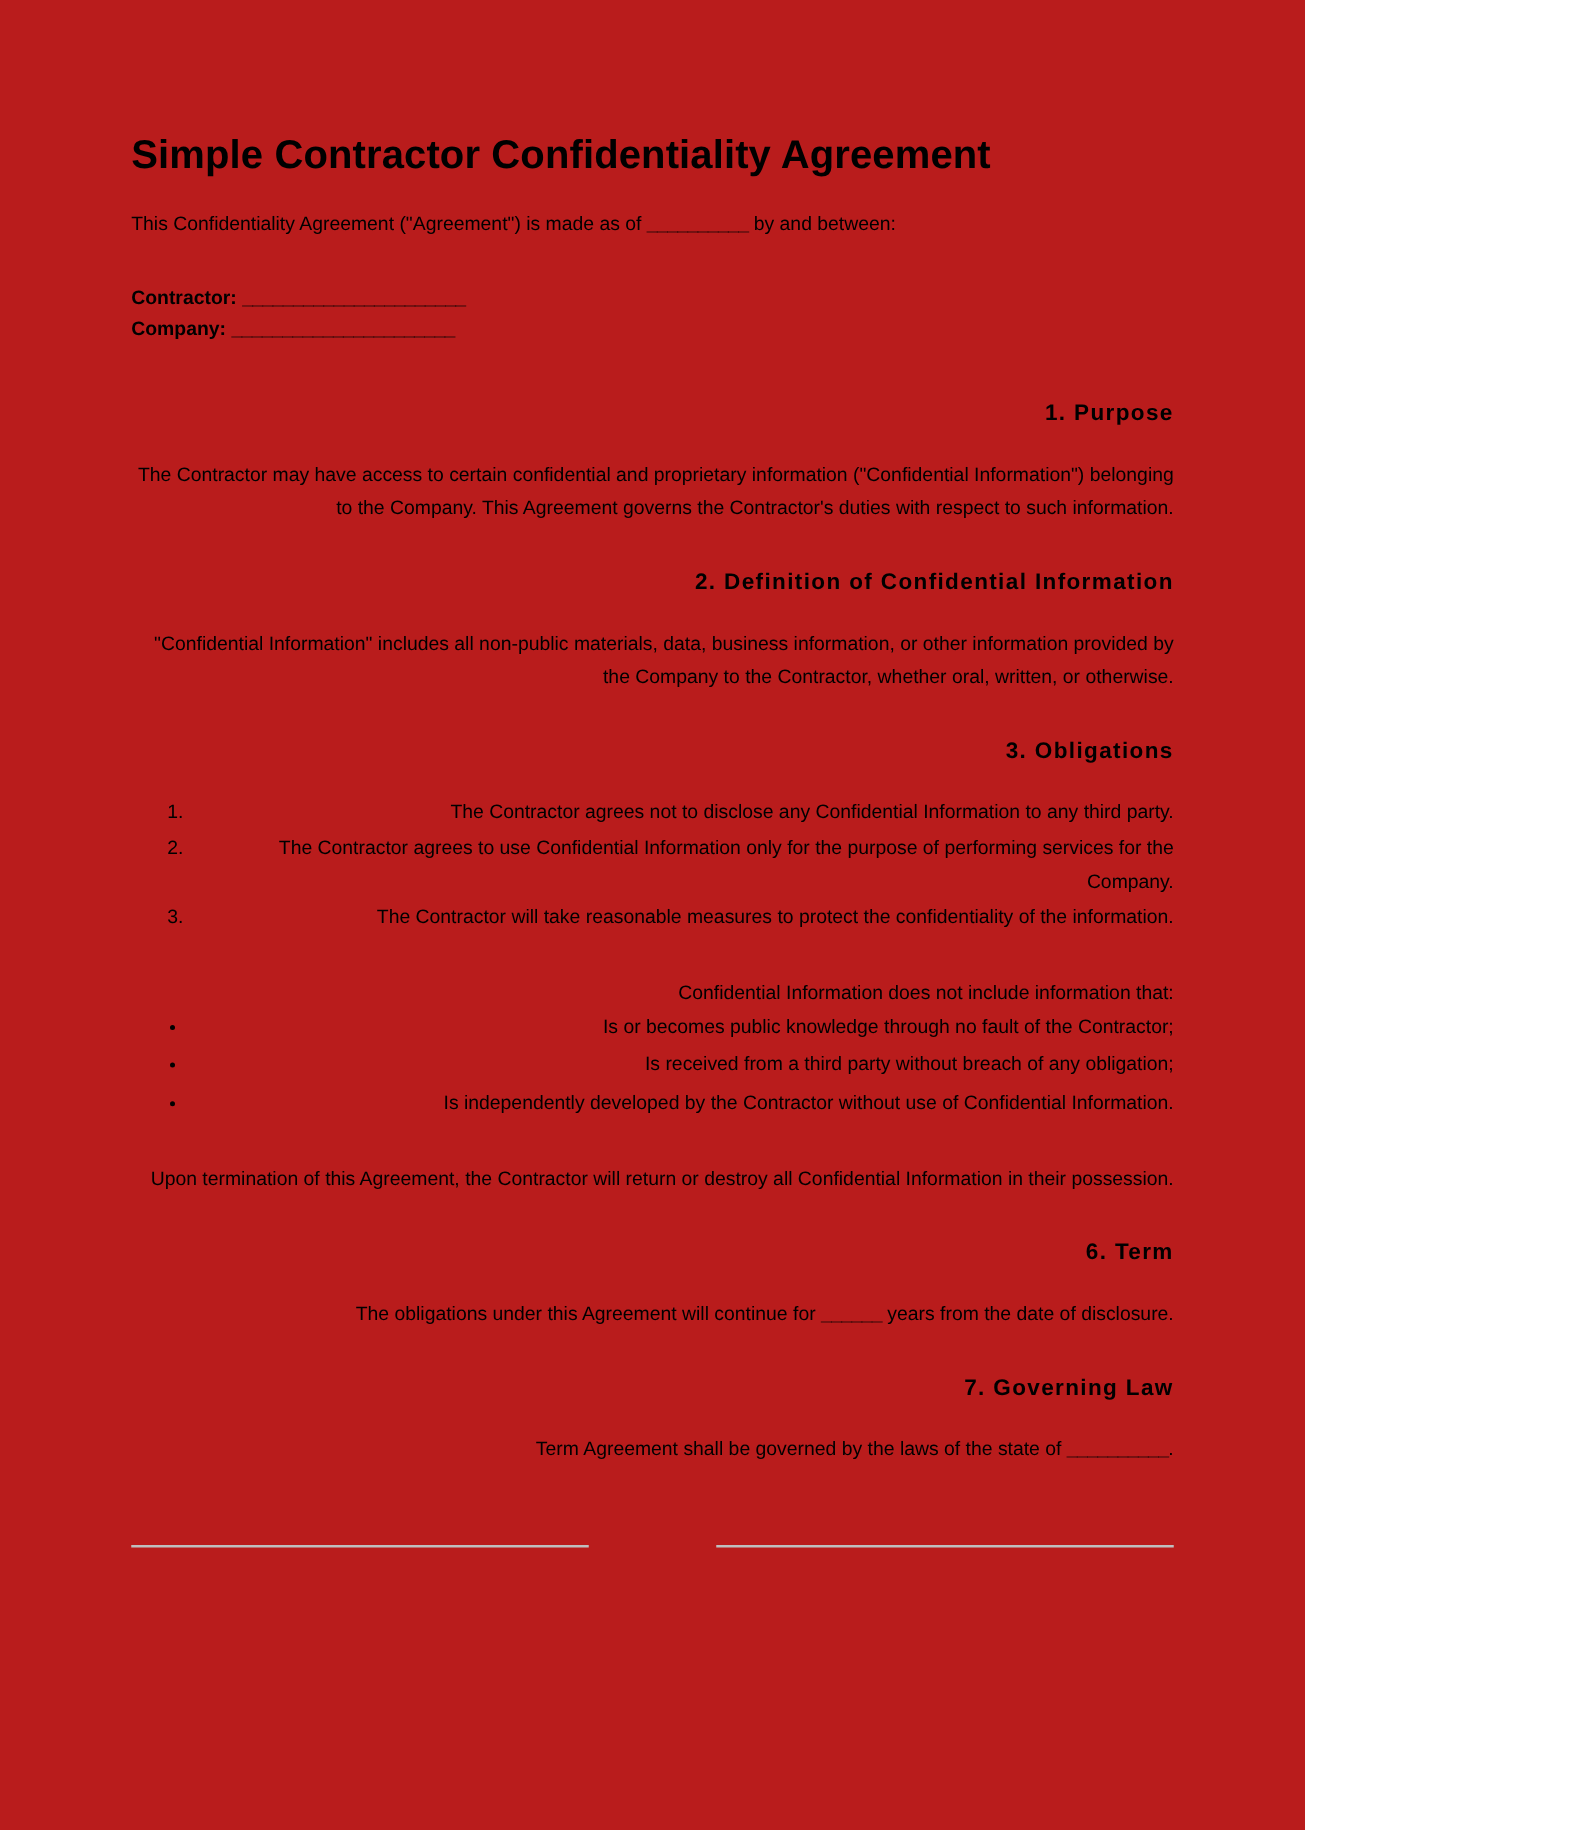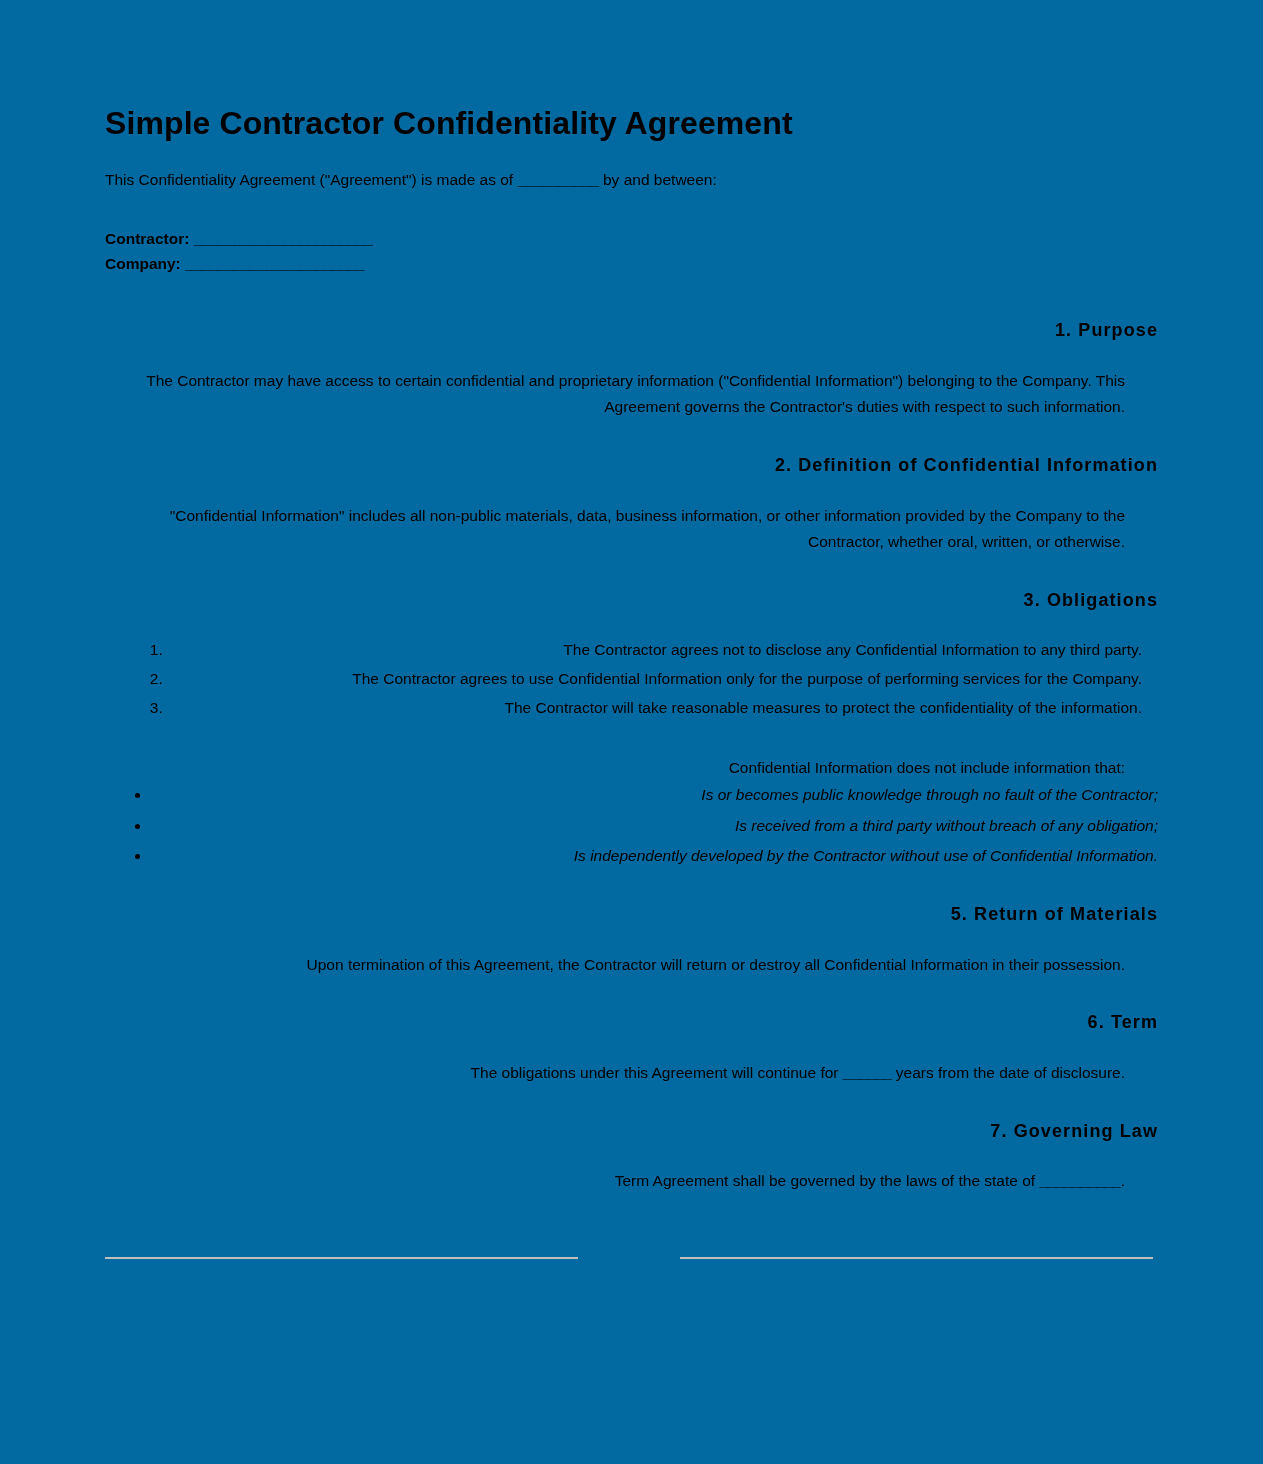--- a/index.html
+++ b/index.html
@@ -11,24 +11,24 @@
   body {
     width: 1263px;
     min-height: 1464px;
     font-family: "Liberation Sans", sans-serif;
     color: #000000;
     -webkit-font-smoothing: none;
   }
 
   .page {
     box-sizing: border-box;
-    width: 1263px;
+    width: 1044px;
     min-height: 1464px;
     padding: 105px 105px 0 105px;
-    background: #0369a1;
+    background: #b91c1c;
   }
 
   .doc-title {
     font-size: 32px;
     font-weight: bold;
     line-height: 1.15;
     letter-spacing: 0.1px;
     margin: 0 0 26px 0;
     color: #000000;
   }
@@ -81,21 +81,21 @@
     font-size: 15.5px;
     line-height: 1.72;
     margin: 0;
     max-width: 1020px;
     color: #000000;
   }
 
   ol.numbered-list {
     font-size: 15.5px;
     line-height: 1.72;
-    margin: 16px;
+    margin: 0;
     padding-left: 46px;
     max-width: 1010px;
   }
   ol.numbered-list li {
     margin: 0 0 2px 0;
   }
 
   .lead-in {
     margin: 0 0 22px 0;
   }
@@ -103,21 +103,20 @@
   ul.bullet-list {
     font-size: 15.5px;
     line-height: 1.72;
     margin: 0;
     padding-left: 46px;
     max-width: 1010px;
     list-style-type: disc;
   }
   ul.bullet-list li {
     margin: 0 0 4px 0;
-    font-style: italic;
   }
 
   .signature-area {
     display: flex;
     gap: 102px;
     margin-top: 62px;
     padding-top: 0;
   }
   .signature-rule {
     width: 473px;
@@ -165,21 +164,20 @@
   <section class="section">
     <p class="body-text lead-in">Confidential Information does not include information that:</p>
     <ul class="bullet-list">
       <li>Is or becomes public knowledge through no fault of the Contractor;</li>
       <li>Is received from a third party without breach of any obligation;</li>
       <li>Is independently developed by the Contractor without use of Confidential Information.</li>
     </ul>
   </section>
 
   <section class="section">
-    <h2 class="section-heading">5. Return of Materials</h2>
     <p class="body-text">Upon termination of this Agreement, the Contractor will return or destroy all Confidential Information in their possession.</p>
   </section>
 
   <section class="section">
     <h2 class="section-heading">6. Term</h2>
     <p class="body-text"><span>The obligations under this Agreement will continue for </span><span class="blank">______</span><span> years from the date of disclosure.</span></p>
   </section>
 
   <section class="section">
     <h2 class="section-heading">7. Governing Law</h2>

